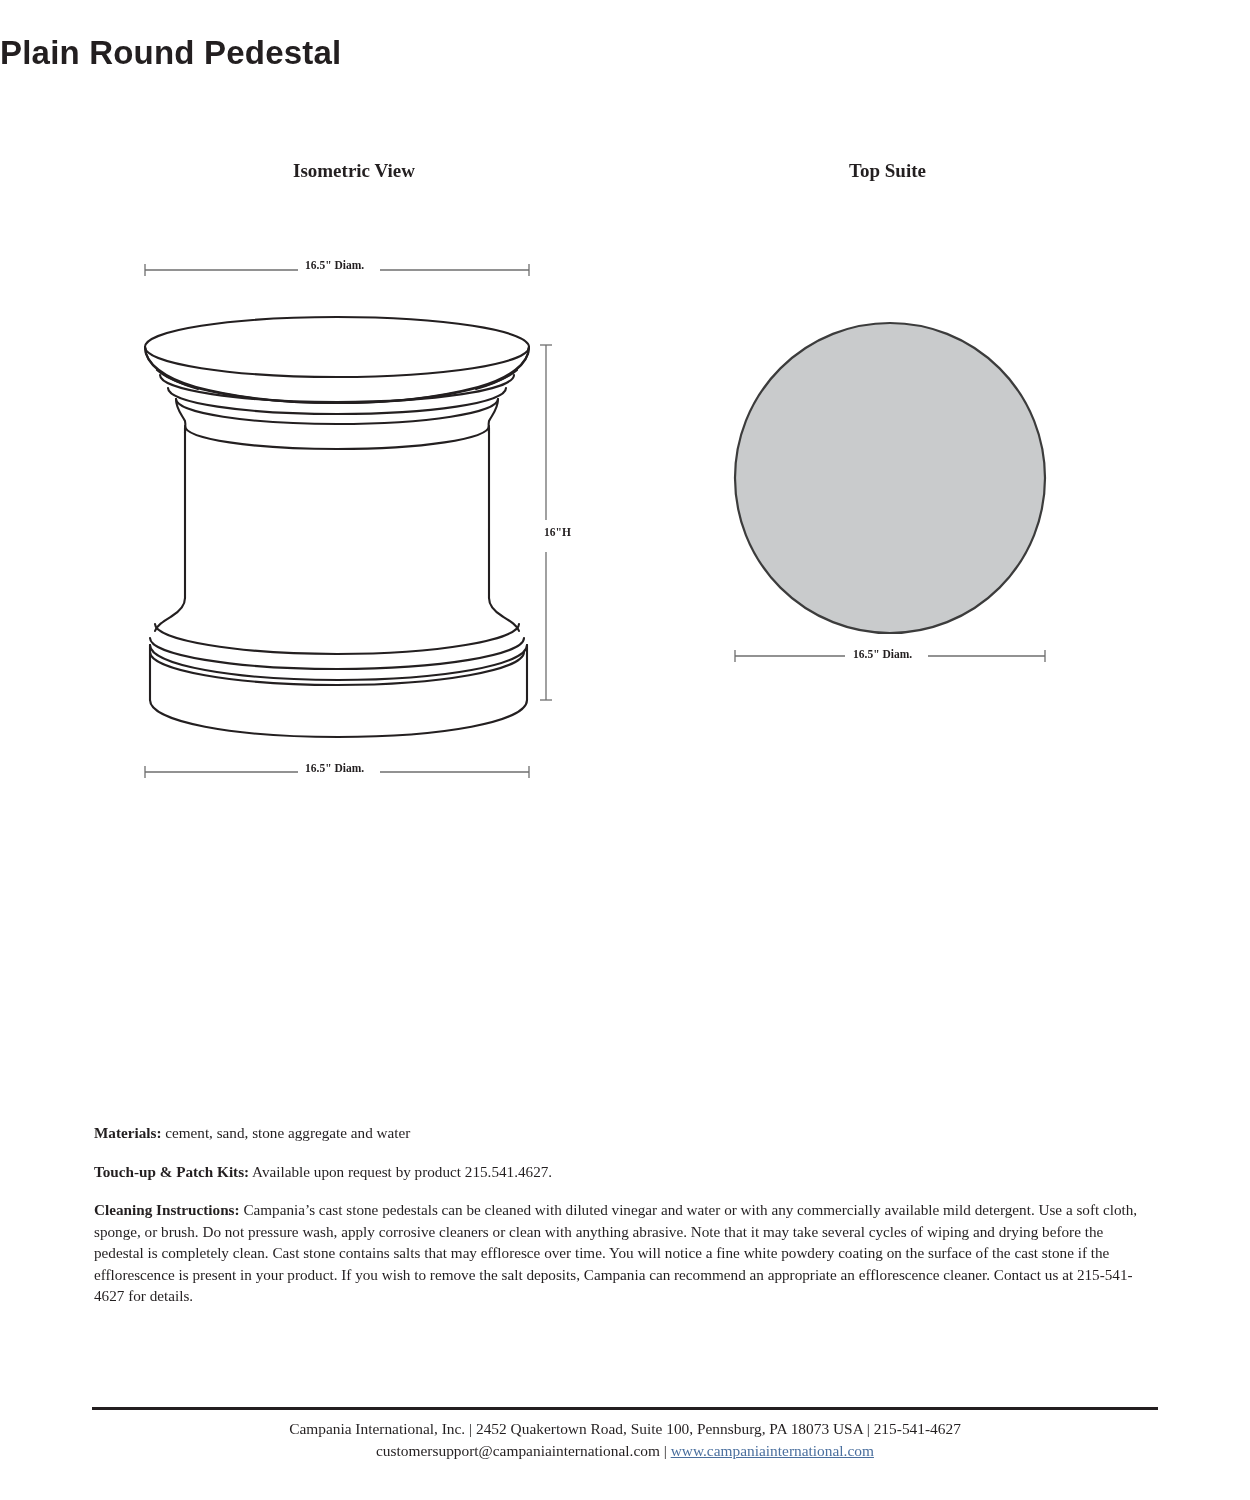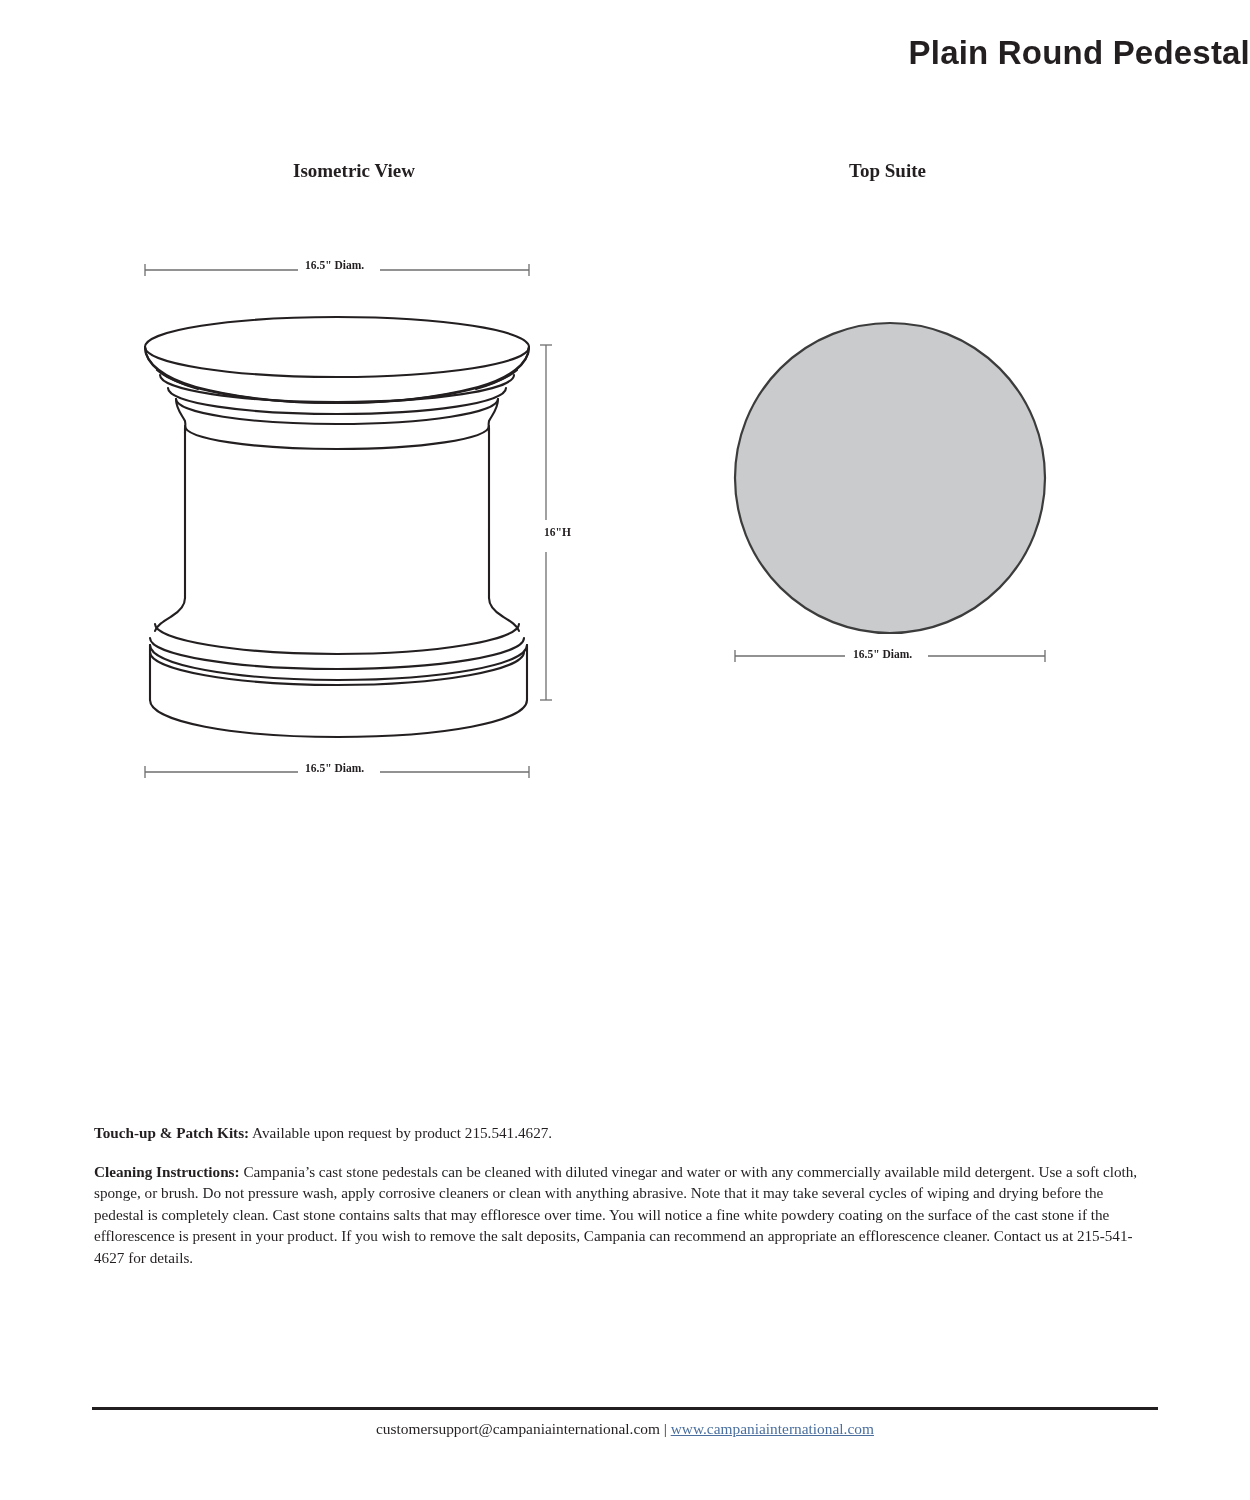--- a/index.html
+++ b/index.html
@@ -16,21 +16,21 @@
     color: #231f20;
     overflow: hidden;
   }
 
   
   .page-title {
     position: absolute;
     top: 34px;
     left: 0;
     width: 1250px;
-    text-align: right;
+    text-align: left;
     font-family: "Liberation Sans", sans-serif;
     font-weight: bold;
     font-size: 33px;
     letter-spacing: 0.2px;
     color: #231f20;
   }
 
   
   .view-label {
     position: absolute;
@@ -200,25 +200,29 @@
   </g>
 </svg>
 
 <div class="dim-text dim-top-iso">16.5" Diam.</div>
 <div class="dim-text dim-bot-iso">16.5" Diam.</div>
 <div class="dim-text dim-height">16"H</div>
 <div class="dim-text dim-top-view">16.5" Diam.</div>
 
 <div class="specs">
   <p class="spec-para">
+    <span class="spec-label">Materials:</span><span> cement, sand, stone aggregate and water</span>
+  </p>
+  <p class="spec-para">
     <span class="spec-label">Touch-up &amp; Patch Kits:</span><span> Available upon request by product 215.541.4627.</span>
   </p>
   <p class="spec-para">
     <span class="spec-label">Cleaning Instructions:</span><span> Campania’s cast stone pedestals can be cleaned with diluted vinegar and water or with any commercially available mild detergent. Use a soft cloth, sponge, or brush. Do not pressure wash, apply corrosive cleaners or clean with anything abrasive. Note that it may take several cycles of wiping and drying before the pedestal is completely clean. Cast stone contains salts that may effloresce over time. You will notice a fine white powdery coating on the surface of the cast stone if the efflorescence is present in your product. If you wish to remove the salt deposits, Campania can recommend an appropriate an efflorescence cleaner. Contact us at 215-541-4627 for details.</span>
   </p>
 </div>
 
 <div class="footer-rule"></div>
 <div class="footer-text">
+  <div>Campania International, Inc. | 2452 Quakertown Road, Suite 100, Pennsburg, PA 18073 USA | 215-541-4627</div>
   <div>
     <span>customersupport@campaniainternational.com</span><span> | </span><span class="footer-link">www.campaniainternational.com</span>
   </div>
 </div>
 
 </body></html>

